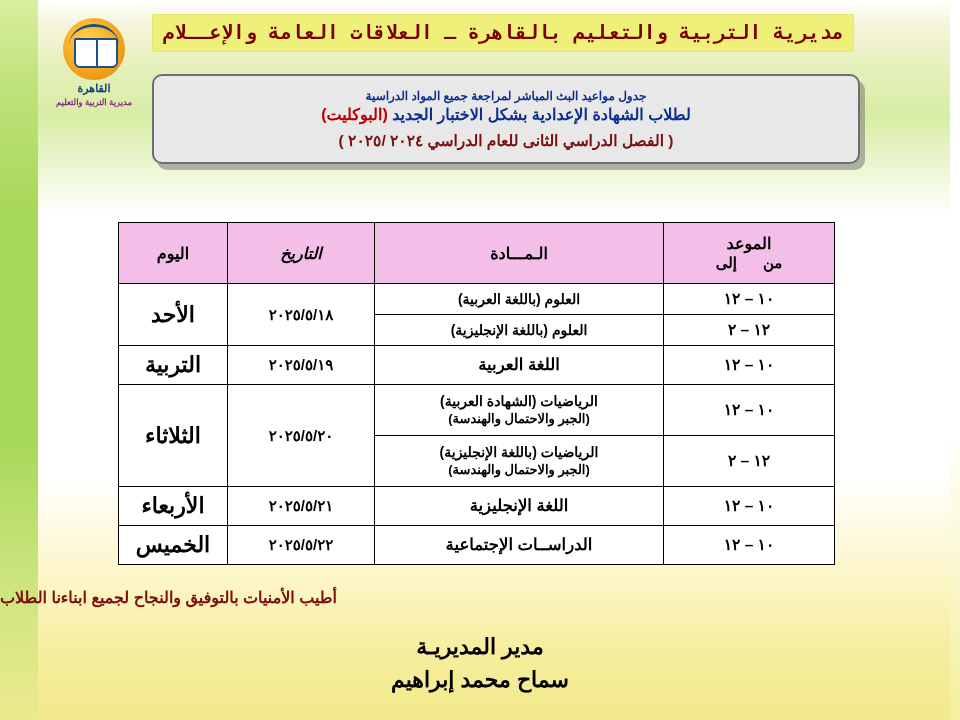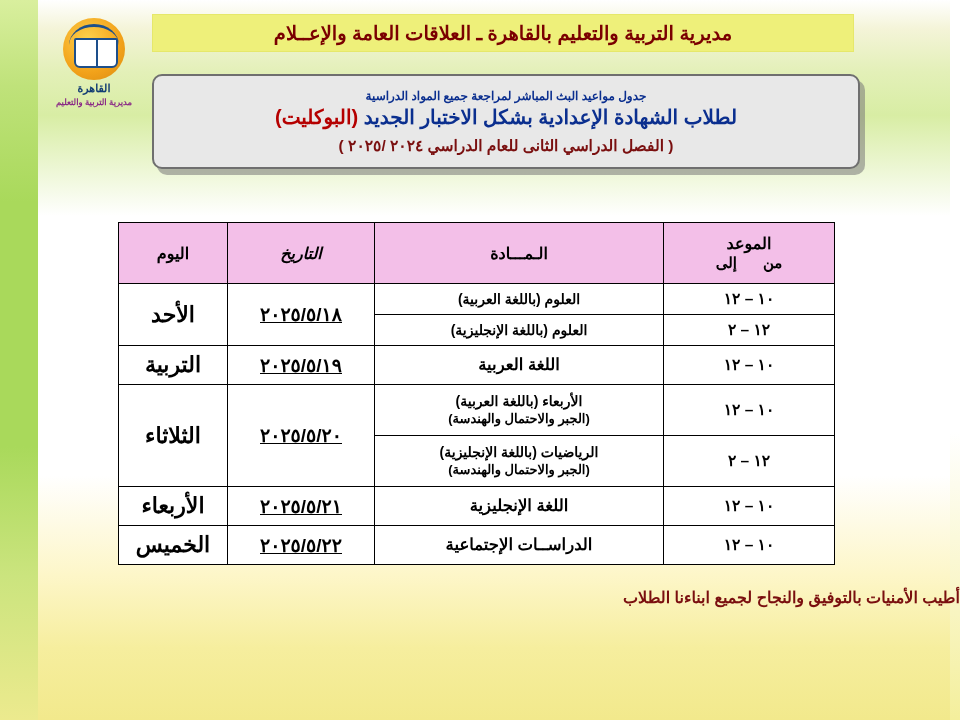--- a/index.html
+++ b/index.html
@@ -66,20 +66,21 @@
     background: #eef07a;
     border: 1px solid #e6e86a;
     display: flex;
     align-items: center;
     justify-content: center;
     font-size: 19.5px;
     font-weight: bold;
     color: #7a0000;
     letter-spacing: 0px;
     white-space: nowrap;
+    font-family: Liberation Mono, monospace;
   }
 
   .logo {
     position: absolute;
     top: 18px;
     left: 42px;
     width: 104px;
     height: 104px;
     text-align: center;
   }
@@ -145,21 +146,21 @@
     box-shadow: 5px 6px 0 rgba(120,120,120,0.55);
     text-align: center;
   }
   .title-line1 {
     font-size: 12px;
     font-weight: bold;
     color: #0b2f8f;
     line-height: 1.35;
   }
   .title-line2 {
-    font-size: 20px;
+    font-size: 16px;
     font-weight: bold;
     color: #0b2f8f;
     line-height: 1.35;
   }
   .title-line2 .boklet {
     color: #b50000;
   }
   .title-line3 {
     font-size: 15.5px;
     font-weight: bold;
@@ -202,25 +203,24 @@
   .th-time-l1 { display: block; line-height: 1.25; }
   .th-time-l2 { display: block; line-height: 1.25; font-size: 15px; }
   .th-time-l2 .gap { display: inline-block; width: 26px; }
 
   td.cell-day {
     font-size: 22px;
     font-weight: bold;
     background: #ffffff;
   }
   td.cell-date {
-    font-size: 19px;
+    font-size: 15px;
     font-weight: bold;
     background: #ffffff;
     letter-spacing: 0.5px;
-    text-decoration: underline;
   }
   td.cell-subject {
     font-size: 14px;
     font-weight: bold;
     background: #ffffff;
     line-height: 1.3;
   }
   td.cell-subject.big {
     font-size: 16.5px;
   }
@@ -238,21 +238,21 @@
   tr.r-tall td { height: 46px; }
   tr.r-short td { height: 26px; }
   tr.r-mid td { height: 34px; }
 
   
   .wish {
     position: absolute;
     top: 588px;
     left: 0;
     width: 960px;
-    text-align: right;
+    text-align: left;
     font-size: 16px;
     font-weight: bold;
     color: #7a0f0f;
   }
   .signature {
     position: absolute;
     top: 630px;
     left: 0;
     width: 960px;
     text-align: center;
@@ -324,21 +324,21 @@
         <tr class="r-mid">
           <td class="cell-time">١٠ – ١٢</td>
           <td class="cell-subject big">اللغة العربية</td>
           <td class="cell-date">٢٠٢٥/٥/١٩</td>
           <td class="cell-day">التربية</td>
         </tr>
 
         <tr class="r-tall">
           <td class="cell-time">١٠ – ١٢</td>
           <td class="cell-subject">
-            <span>الأربعاء (باللغة العربية)</span>
+            <span>الرياضيات (الشهادة العربية)</span>
             <span class="sub2">(الجبر والاحتمال والهندسة)</span>
           </td>
           <td class="cell-date" rowspan="2">٢٠٢٥/٥/٢٠</td>
           <td class="cell-day" rowspan="2">الثلاثاء</td>
         </tr>
 
         <tr class="r-tall">
           <td class="cell-time">١٢ – ٢</td>
           <td class="cell-subject">
             <span>الرياضيات (باللغة الإنجليزية)</span>
@@ -357,13 +357,17 @@
           <td class="cell-time">١٠ – ١٢</td>
           <td class="cell-subject big">الدراســات الإجتماعية</td>
           <td class="cell-date">٢٠٢٥/٥/٢٢</td>
           <td class="cell-day">الخميس</td>
         </tr>
       </tbody>
     </table>
   </div>
 
   <div class="wish">أطيب الأمنيات بالتوفيق والنجاح لجميع ابناءنا الطلاب</div>
+  <div class="signature">
+    <div class="sig-role">مدير المديريـة</div>
+    <div class="sig-name">سماح محمد إبراهيم</div>
+  </div>
 </div>
 
 </body></html>

